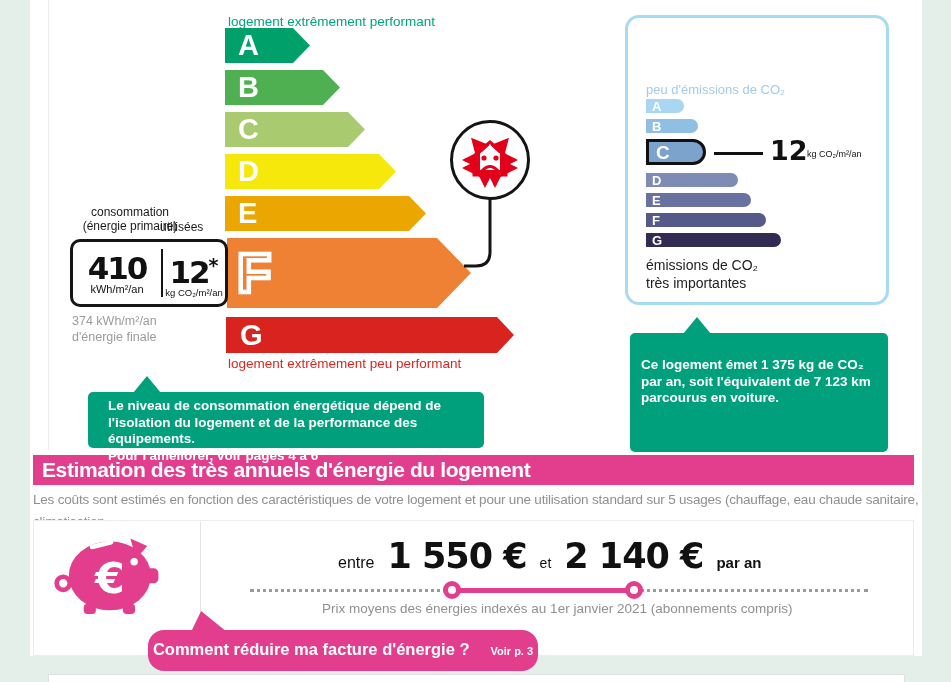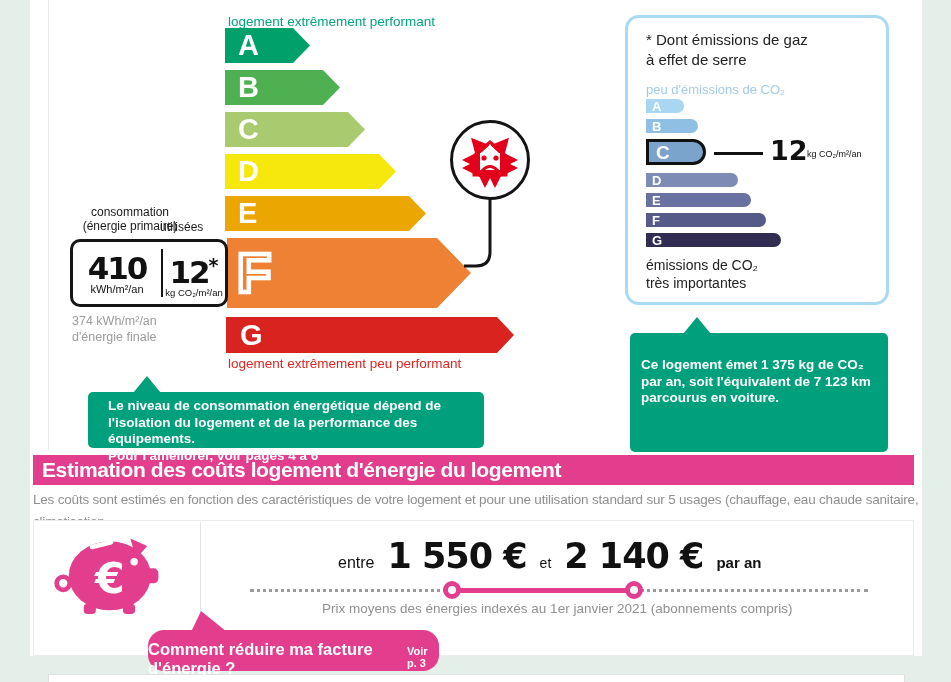--- a/index.html
+++ b/index.html
@@ -82,21 +82,21 @@
   .cost-row .word.bold { font-weight:bold; font-size:15px; }
   .cost-row .big { font-family:"DejaVu Sans",sans-serif; font-weight:bold; font-size:35px; letter-spacing:-1px; }
   .slider-track { left:250px; top:589px; width:618px; border-top:3px dotted #9a9a9a; }
   .slider-range { left:452px; top:588px; width:182px; height:5px; background:#e23e8d; border-radius:3px; }
   .knob { width:18px; height:18px; border:5px solid #e23e8d; background:#fff; border-radius:50%; }
   .knob1 { left:443px; top:581px; }
   .knob2 { left:625px; top:581px; }
   .footnote { left:322px; top:601px; font-size:13.5px; color:#909090; }
   .btn-tri { left:191px; top:611px; width:36px; height:21px; background:#e23e8d;
              clip-path:polygon(28% 0, 0 100%, 100% 100%); z-index:4; }
-  .pink-btn { left:148px; top:630px; width:291px; height:41px; background:#e23e8d; border-radius:16px; z-index:5;
+  .pink-btn { left:148px; top:630px; width:390px; height:41px; background:#e23e8d; border-radius:16px; z-index:5;
               display:flex; align-items:baseline; justify-content:center; padding-top:10px; cursor:pointer; }
   .pink-btn .lbl { color:#fff; font-weight:bold; font-size:16.5px; }
   .pink-btn .ref { color:#fff; font-weight:bold; font-size:11px; margin-left:21px; }
 </style>
 </head>
 <body>
 
 <div class="stage">
 
   <div class="abs page-white"></div>
@@ -172,24 +172,20 @@
         <line x1="47" y1="39" x2="56" y2="39" marker-end="url(#ah)"></line>
         <line x1="26" y1="47" x2="26" y2="56" marker-end="url(#ah)"></line>
         <line x1="36" y1="47" x2="36" y2="56" marker-end="url(#ah)"></line>
       </g>
       <circle cx="25" cy="29" r="2.6" fill="#e2001a"></circle>
       <circle cx="37" cy="29" r="2.6" fill="#e2001a"></circle>
     </svg>
   </div>
 
   <div class="abs blue-box"></div>
-  <div class="abs blue-title">
-    <div>* Dont émissions de gaz</div>
-    <div>à effet de serre</div>
-  </div>
   <div class="abs blue-low">peu d'émissions de CO₂</div>
   <div class="abs co2-list">
       <div class="co2-bar" style="width: 38px; background: rgb(169, 215, 243);">
         <span>A</span>
       </div>
       <div class="co2-bar" style="width: 52px; background: rgb(143, 192, 228);">
         <span>B</span>
       </div>
       <div class="co2-bar co2-big" style="width: 60px; background: rgb(124, 163, 204);">
         <span>C</span>
@@ -220,21 +216,21 @@
     <div>Le niveau de consommation énergétique dépend de l'isolation du logement et de la performance des équipements.</div>
     <div>Pour l'améliorer, voir pages 4 à 6</div>
   </div>
 
   <div class="abs tri-up tri-right-pos"></div>
   <div class="abs callout co-right">
     <div class="bold">Ce logement émet 1 375 kg de CO₂ par an, soit l'équivalent de 7 123 km parcourus en voiture.</div>
   </div>
 
   <div class="abs banner">
-    <span>Estimation des coûts logement d'énergie du logement</span>
+    <span>Estimation des très annuels d'énergie du logement</span>
   </div>
   <div class="abs description">
     <div>Les coûts sont estimés en fonction des caractéristiques de votre logement et pour une utilisation standard sur 5 usages (chauffage, eau chaude sanitaire, climatisation,</div>
     <div>éclairage, auxiliaires) voir p.3 pour voir les détails par poste.</div>
   </div>
 
   <div class="abs cost-box"></div>
   <svg class="abs pig" width="112" height="84" viewBox="0 0 120 90">
     <circle cx="12" cy="56" r="7" fill="none" stroke="#e23e8d" stroke-width="5"></circle>
     <ellipse cx="62" cy="48" rx="44" ry="37" fill="#e23e8d"></ellipse>

